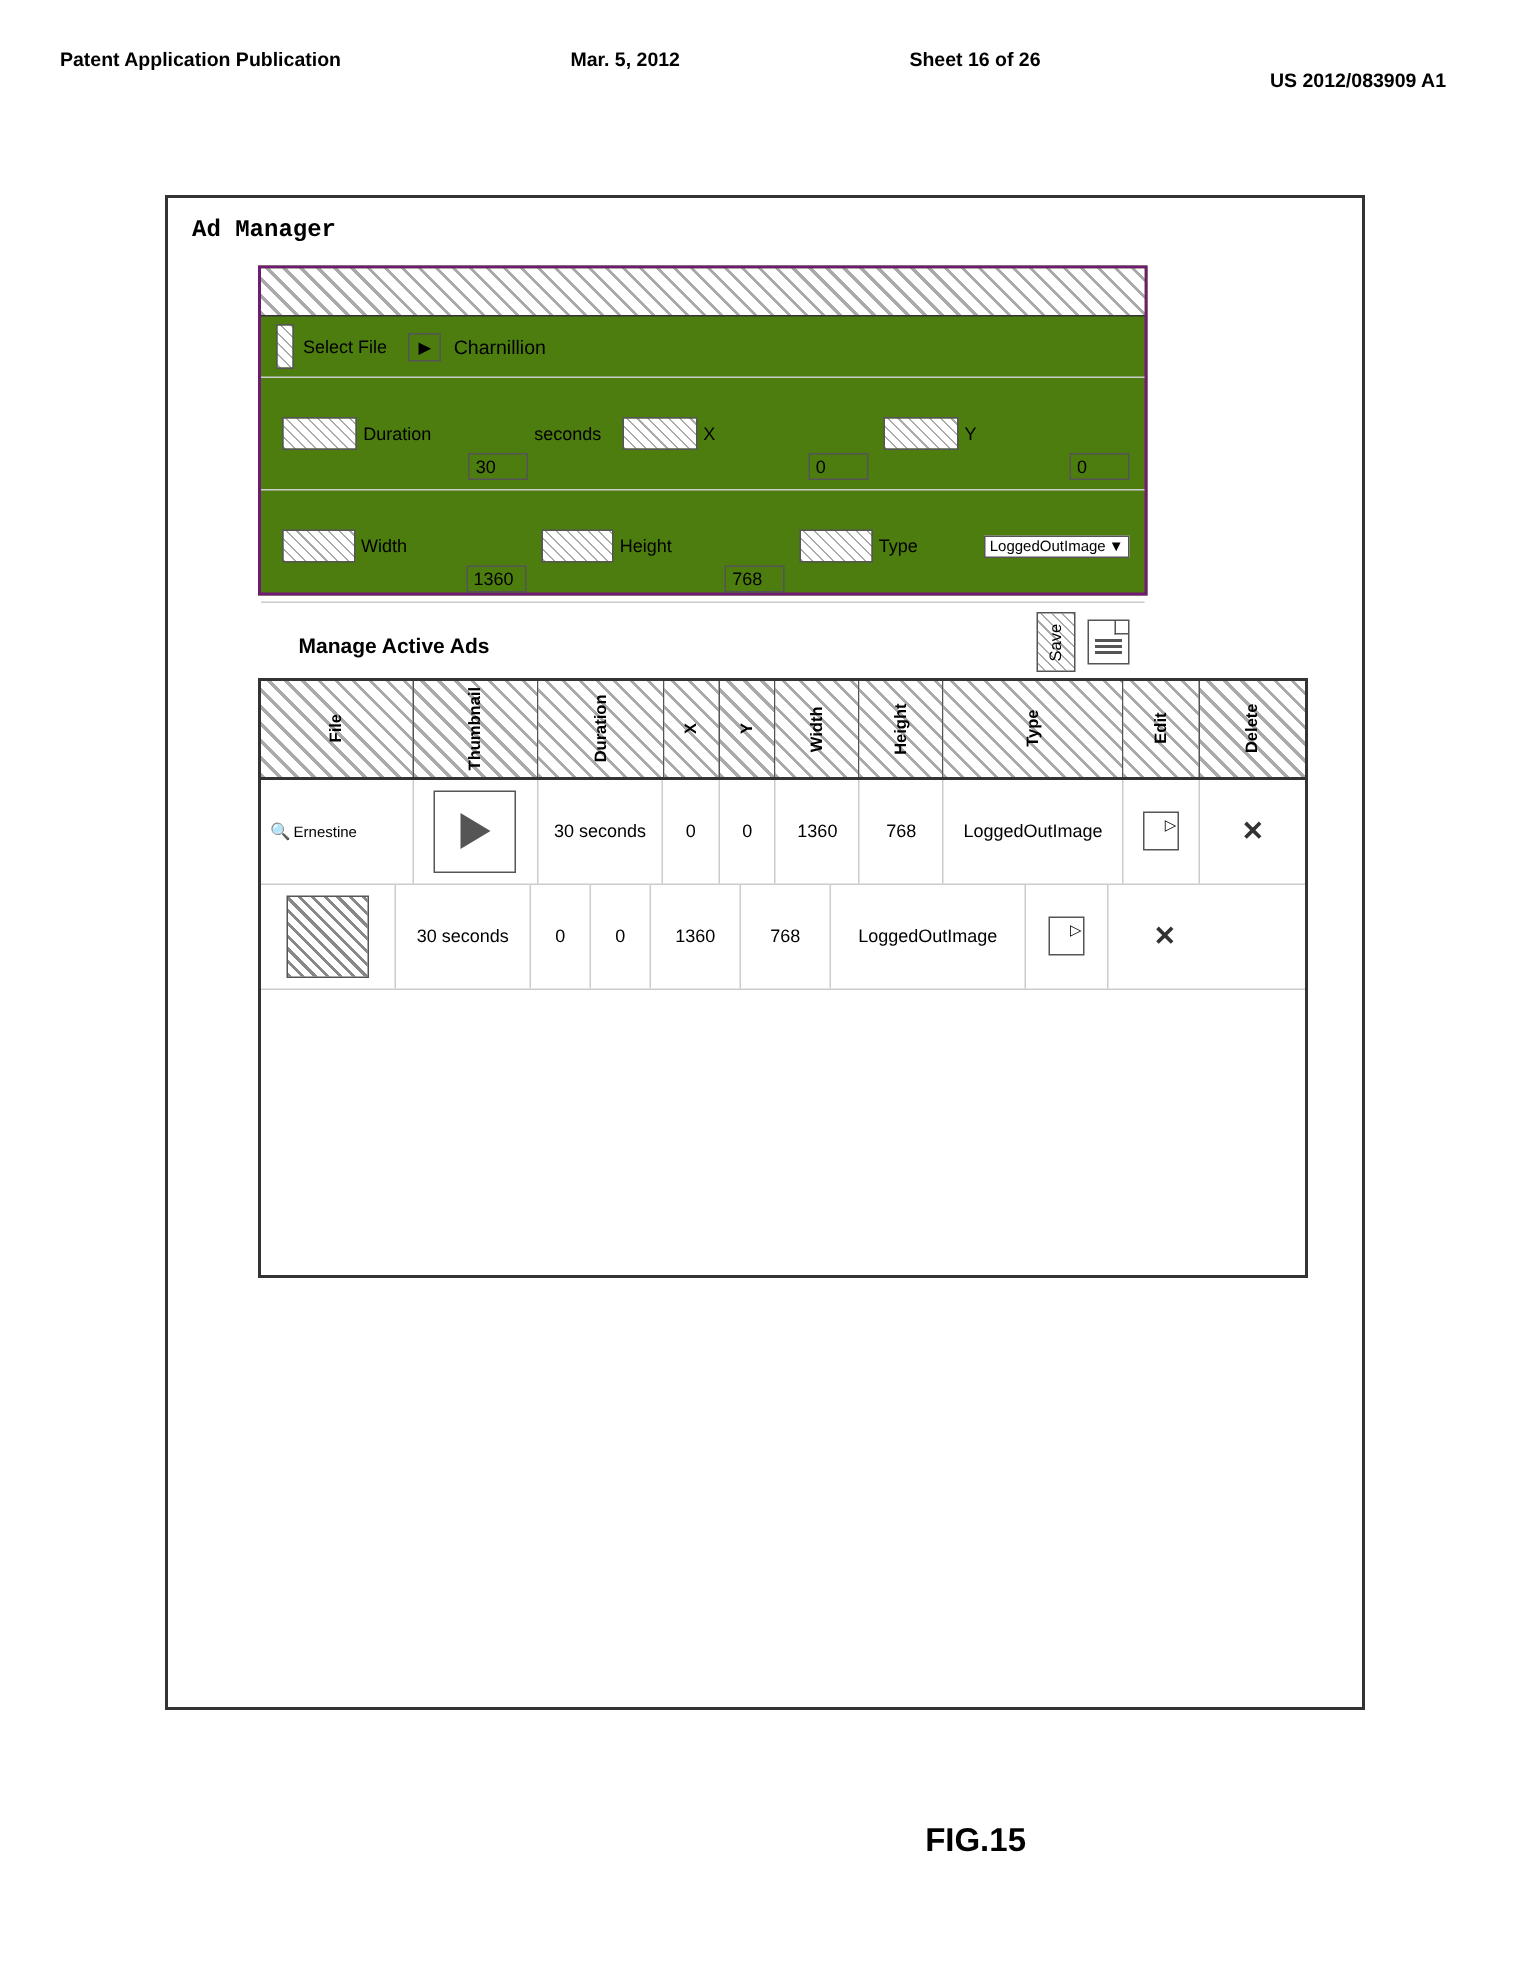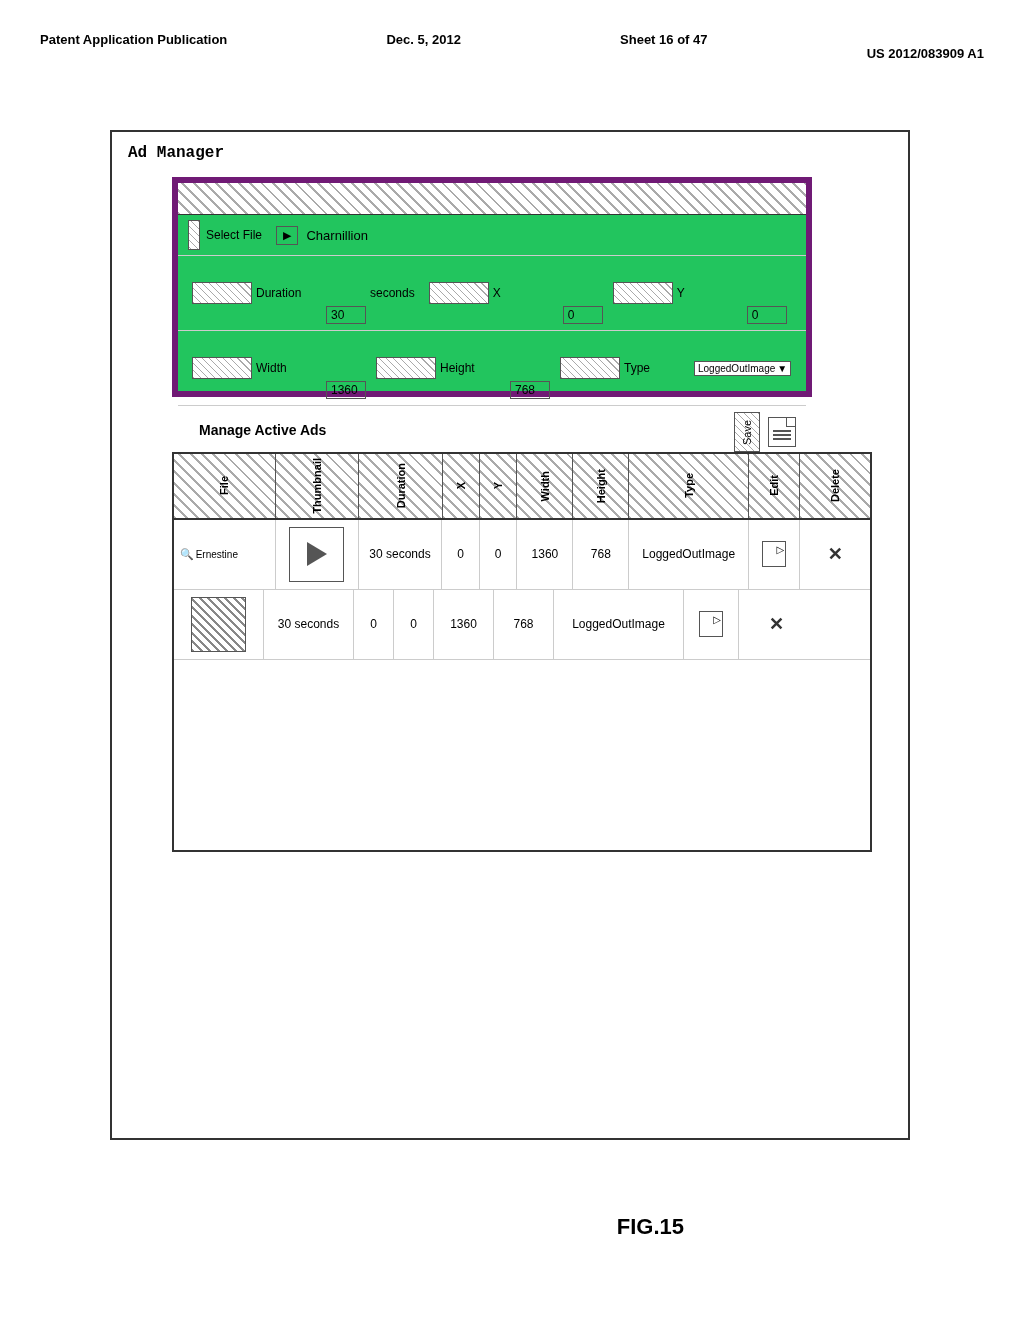--- a/index.html
+++ b/index.html
@@ -9,21 +9,21 @@
       width: 1024px;
       height: 1320px;
       overflow: hidden;
       position: relative;
     }
 
     .page-header {
       display: flex;
       justify-content: space-between;
       align-items: center;
-      padding: 18px 40px 10px 40px;
+      padding: 18px 60px 10px 40px;
       font-size: 13px;
       font-weight: bold;
     }
 
     .page-header-left {
       font-size: 13px;
       font-weight: bold;
     }
 
     .page-header-center {
@@ -80,24 +80,24 @@
       font-size: 16px;
       font-weight: bold;
       font-family: Liberation Mono, monospace;
     }
 
     
     .upper-panel {
       position: absolute;
       top: 45px;
       left: 60px;
-      width: 640px;
+      width: 593px;
       height: 220px;
-      border: 6px solid #701a75;
-      background: #22c55e;
+      border: 2px solid #701a75;
+      background: #4d7c0f;
     }
 
     
     .hatch-row {
       width: 100%;
       height: 32px;
       background: repeating-linear-gradient(
         45deg,
         #aaa,
         #aaa 2px,
@@ -397,22 +397,22 @@
     .search-icon-sm {
       font-size: 11px;
       margin-right: 2px;
     }
   </style>
 </head>
 <body>
 
 <div class="page-header">
   <span class="page-header-left">Patent Application Publication</span>
-  <span class="page-header-center">Dec. 5, 2012</span>
-  <span style="font-size:13px;font-weight:bold;">Sheet 16 of 47</span>
+  <span class="page-header-center">Mar. 5, 2012</span>
+  <span style="font-size:13px;font-weight:bold;">Sheet 16 of 26</span>
   <span class="page-header-right">US 2012/083909 A1</span>
 </div>
 
 <div class="reference-num">1500</div>
 
 <svg class="ref-arrow">
   <line x1="75" y1="15" x2="10" y2="28" stroke="#333" stroke-width="1.5"></line>
 </svg>
 
 <div class="outer-box">

